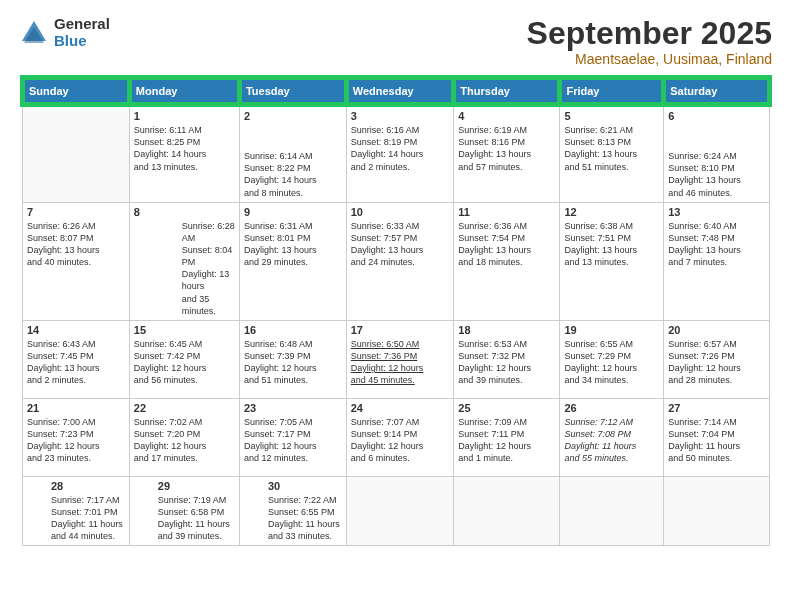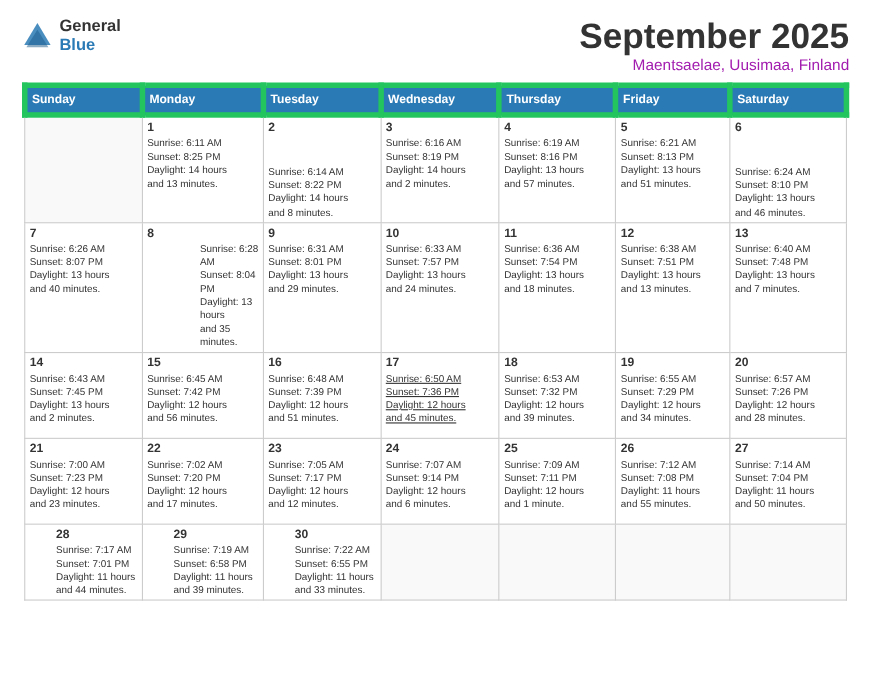--- a/index.html
+++ b/index.html
@@ -51,21 +51,21 @@
       text-align: right;
     }
     .month-title {
       font-size: 32px;
       font-weight: bold;
       color: #333;
       line-height: 1.1;
     }
     .subtitle {
       font-size: 14px;
-      color: #a21caf;
+      color: #a16207;
     }
     .calendar {
       width: 100%;
       border-collapse: collapse;
       font-size: 10px;
     }
     .calendar th {
       background: #2a7ab5;
       color: #fff;
       padding: 5px 4px;
@@ -313,21 +313,21 @@
           </td>
           <td>
             <div class="day-num">25</div>
             <div class="day-info" style="white-space: pre-line;">Sunrise: 7:09 AM
 Sunset: 7:11 PM
 Daylight: 12 hours
 and 1 minute.</div>
           </td>
           <td>
             <div class="day-num">26</div>
-            <div class="day-info" style="white-space: pre-line;">Sunrise: 7:12 AM
+            <div class="day-info" style="white-space: pre-line; font-style: italic;">Sunrise: 7:12 AM
 Sunset: 7:08 PM
 Daylight: 11 hours
 and 55 minutes.</div>
           </td>
           <td>
             <div class="day-num">27</div>
             <div class="day-info" style="white-space: pre-line;">Sunrise: 7:14 AM
 Sunset: 7:04 PM
 Daylight: 11 hours
 and 50 minutes.</div>

